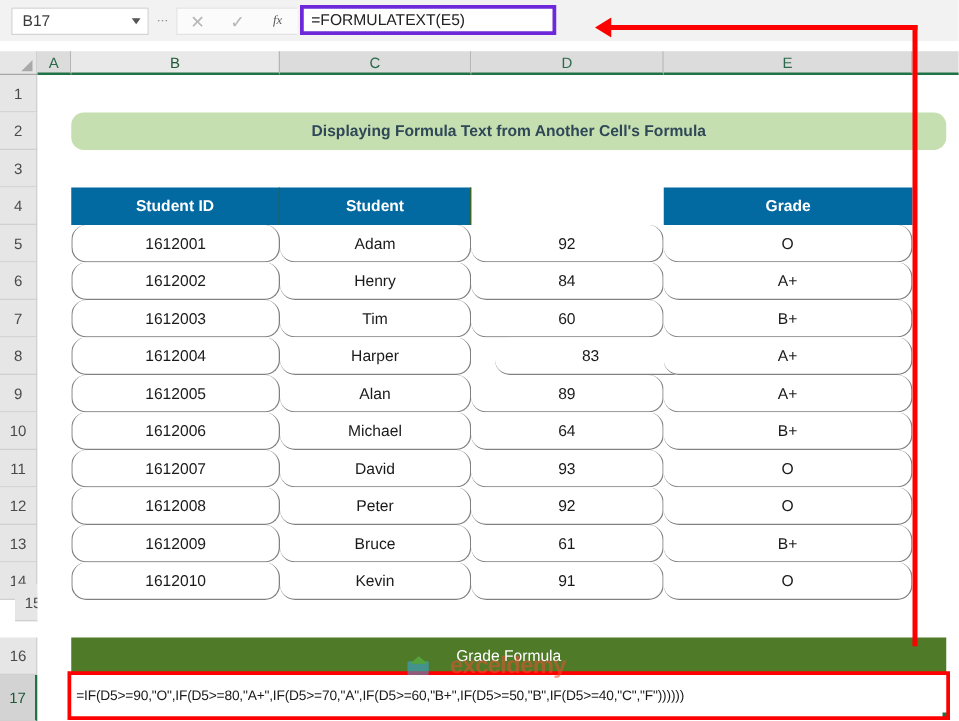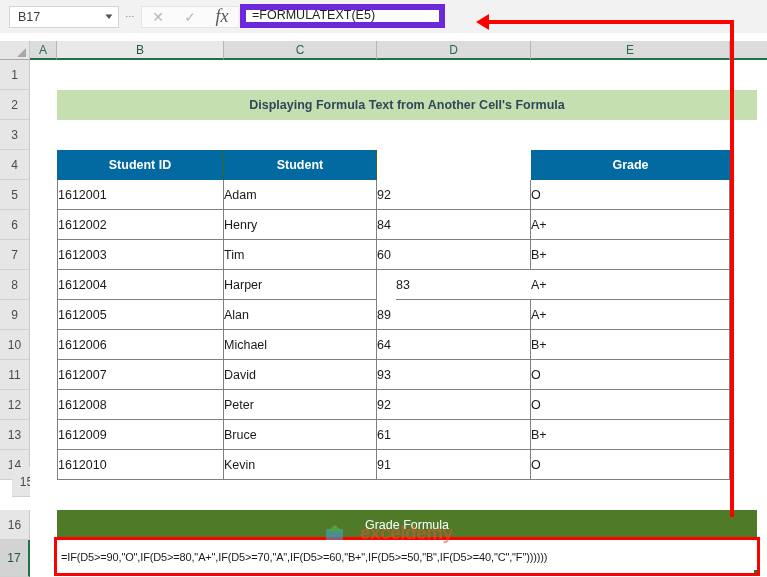--- a/index.html
+++ b/index.html
@@ -29,28 +29,28 @@
     width:22px; height:22px; display:flex; align-items:center; justify-content:center;
     color:#909090; font-size:11px; letter-spacing:0; line-height:4px;
   }
   .dots-sep span { display:block; writing-mode: vertical-rl; letter-spacing:1px; font-size:9px;}
   .fx-group {
     display:flex; align-items:center; height:22px;
     background:#fbfbfb; border:1px solid #e3e3e3; border-right:none;
   }
   .fx-btn { width:32px; height:20px; display:flex; align-items:center; justify-content:center;
             color:#b6b6b6; font-size:14px; }
-  .fx-btn.fx { color:#555; font-style:italic; font-family:"Liberation Serif", serif; font-size:18px; }
+  .fx-btn.fx { color:#555; font-style:italic; font-family:"Liberation Serif", serif; font-size:10px; }
   .formula-input-wrap {
     position:relative; height:26px; flex:0 0 auto; margin-left:2px;
   }
   .formula-input {
     height:24px; min-width:205px;
-    background:#fff; border:6px solid #6d28d9;
-    display:flex; align-items:flex-end; padding:0 6px;
+    background:#fff; border:3px solid #6d28d9;
+    display:flex; align-items:center; padding:0 6px;
     font-size:12.5px; color:#222;
   }
 
   
   .grid { position:absolute; left:0; top:33px; width:767px; height:544px; background:#fff; }
 
   .colhead-row { position:absolute; left:0; top:8px; height:19px; width:767px; }
   .corner {
     position:absolute; left:0; top:0; width:30px; height:19px;
     background:#e6e6e6; border-right:1px solid #c9c9c9; border-bottom:1px solid #a6a6a6;
@@ -87,21 +87,22 @@
     justify-content:center;
   }
   .thead {
     background:#0369a1; color:#ffffff; font-weight:bold; font-size:12.5px;
     border-right:1px solid #3e6220;
     justify-content:center;
   }
   .tcell {
     background:#ffffff; color:#1a1a1a; font-size:12.5px;
     border-right:1px solid #808080; border-bottom:1px solid #808080;
-    justify-content:flex-start;
+    justify-content:center;
+    border-radius:12px;
   }
   .tcell.firstcol { border-left:1px solid #808080; }
 
   .gf-head {
     background:#4f7b29; color:#ffffff; font-weight:normal; font-size:12.5px;
     justify-content:center;
   }
   .gf-value {
     background:#ffffff; color:#1a1a1a; font-size:11px;
     justify-content:flex-start; padding-left:4px;
@@ -196,21 +197,21 @@
       <div class="rowhead" style="top:357px; height:30px;">12</div>
       <div class="rowhead" style="top:387px; height:30px;">13</div>
       <div class="rowhead" style="top:417px; height:30px;">14</div>
       <div class="rowhead" style="top:434px; height:30px;margin-left:12px;">15</div>
       <div class="rowhead" style="top:477px; height:30px;">16</div>
       <div class="rowhead active" style="top:507px; height:37px;">17</div>
     </div>
 
     <div class="cellarea">
 
-      <div class="cell banner" style="left:27px; top:30px; width:700px; height:30px;">
+      <div class="cell banner" style="left:27px; top:30px; width:700px; height:30px;border-radius:10px;">
         <span>Displaying Formula Text from Another Cell's Formula</span>
       </div>
 
       <div class="cell thead" style="left:27px;  top:90px; width:167px; height:30px;">Student ID</div>
       <div class="cell thead" style="left:194px; top:90px; width:153px; height:30px;">Student</div>
       <div class="cell thead" style="left:501px; top:90px; width:199px; height:30px; border-right:none;">Grade</div>
 
       <div id="data-rows">
           <div class="tcell cell firstcol" style="left: 27px; top: 120px; width: 167px; height: 30px; position: absolute;">
             <span>1612001</span>

